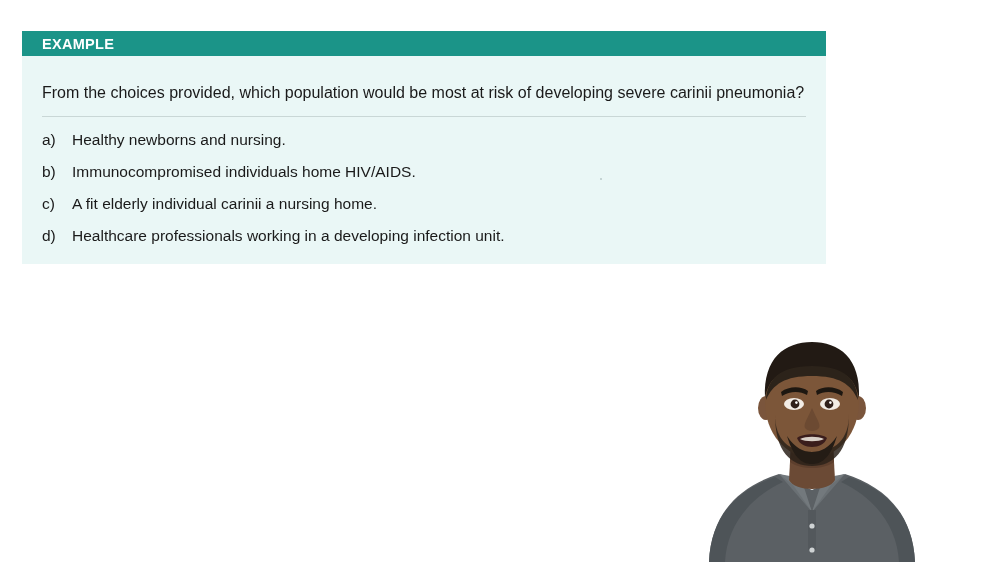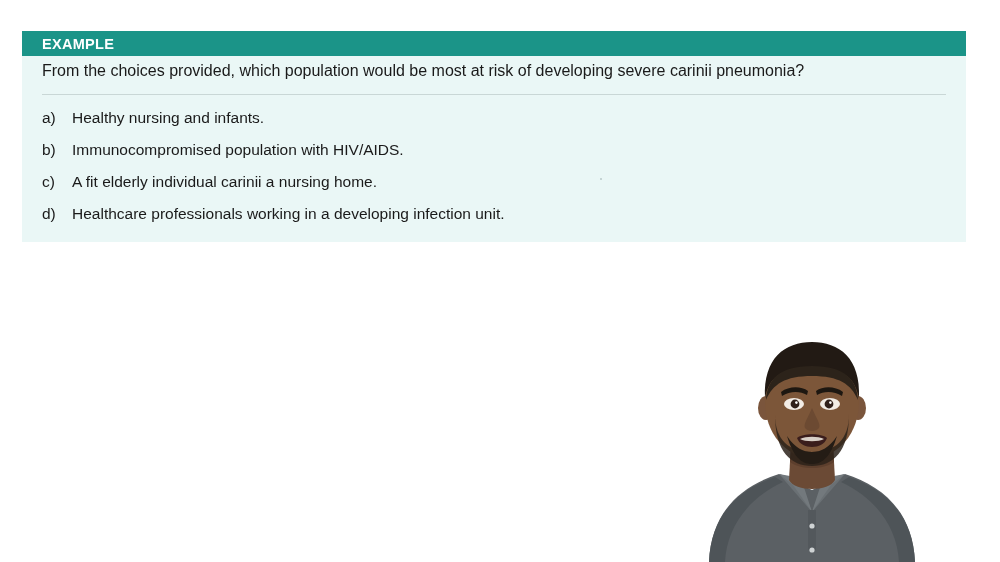--- a/index.html
+++ b/index.html
@@ -16,38 +16,38 @@
   }
   .slide {
     position: absolute;
     inset: 0;
     background: #ffffff;
   }
   .example-card {
     position: absolute;
     left: 22px;
     top: 31px;
-    width: 944px;
+    width: 804px;
     background: #eaf7f6;
   }
   .example-header {
     background: #1b9488;
     height: 25px;
     display: flex;
     align-items: center;
     padding-left: 20px;
   }
   .example-header .label {
     color: #ffffff;
     font-size: 14.5px;
     font-weight: bold;
     letter-spacing: 0.3px;
   }
   .question {
-    padding: 4px 20px 0 20px;
+    padding: 26px 20px 0 20px;
     font-size: 16px;
     color: #1a1a1a;
     line-height: 1.35;
   }
   .divider {
     margin: 12px 20px 0 20px;
     border-top: 1px solid #c9d7d6;
     height: 0;
   }
   .choices {
@@ -107,26 +107,26 @@
     </div>
 
     <div class="question">From the choices provided, which population would be most at risk of developing severe carinii pneumonia?</div>
 
     <div class="divider"></div>
 
     <div class="choices">
 
       <div class="choice">
         <span class="choice-letter">a)</span>
-        <span class="choice-text">Healthy nursing and infants.</span>
+        <span class="choice-text">Healthy newborns and nursing.</span>
       </div>
 
       <div class="choice">
         <span class="choice-letter">b)</span>
-        <span class="choice-text">Immunocompromised population with HIV/AIDS.</span>
+        <span class="choice-text">Immunocompromised individuals home HIV/AIDS.</span>
       </div>
 
       <div class="choice">
         <span class="choice-letter">c)</span>
         <span class="choice-text">A fit elderly individual carinii a nursing home.</span>
       </div>
 
       <div class="choice">
         <span class="choice-letter">d)</span>
         <span class="choice-text">Healthcare professionals working in a developing infection unit.</span>

